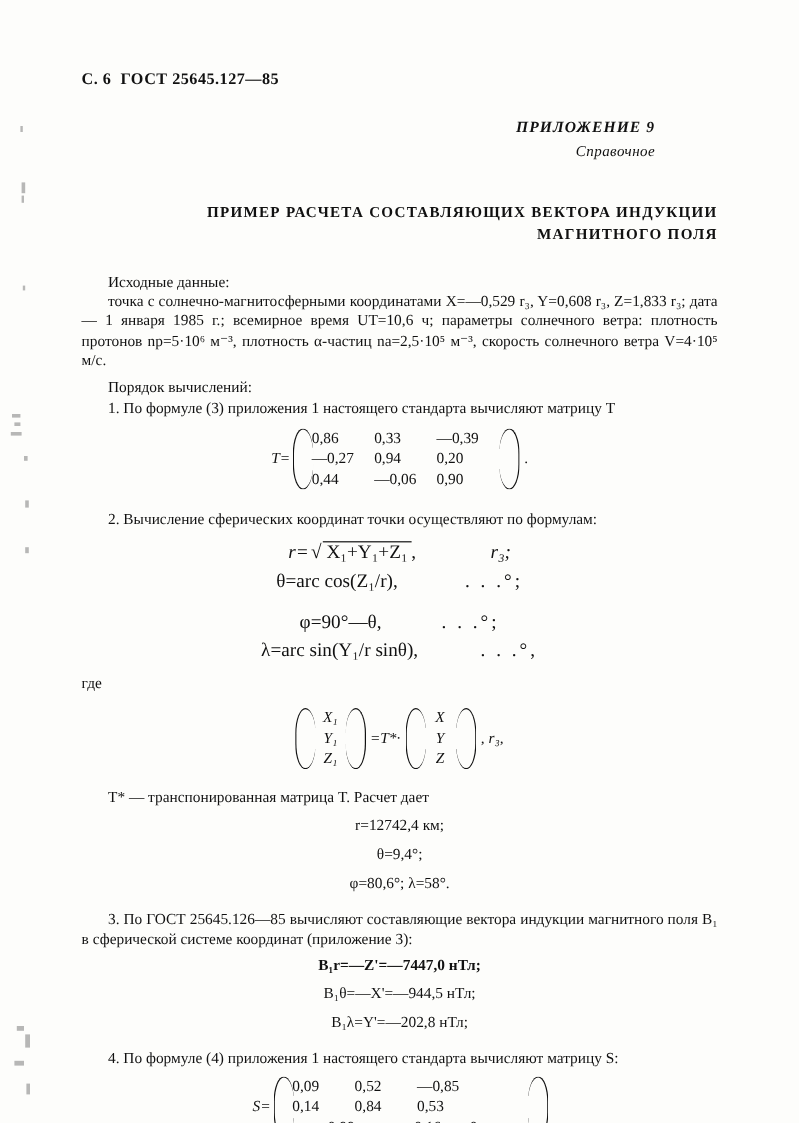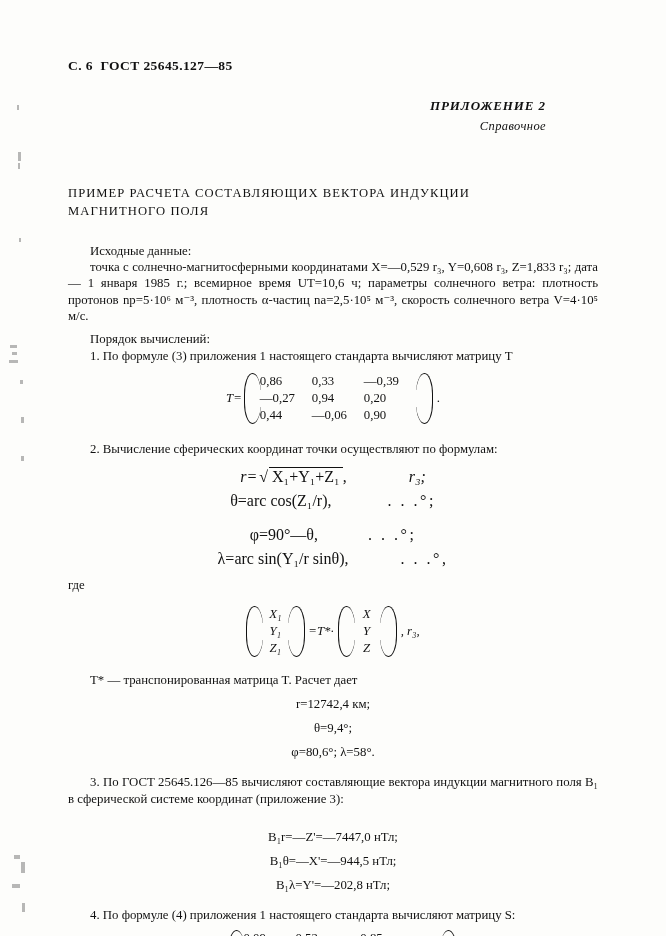--- a/index.html
+++ b/index.html
@@ -49,23 +49,23 @@
     font-size: 13px;
     letter-spacing: .9px;
   }
   .appendix-sub {
     font-style: italic;
     font-size: 12.5px;
     margin-top: 5px;
     letter-spacing: .4px;
   }
   .doc-title {
-    margin-top: 50px;
-    text-align: left;
-    font-weight: normal;
+    margin-top: 34px;
+    text-align: right;
+    font-weight: bold;
     font-size: 12.6px;
     letter-spacing: 1.05px;
     line-height: 1.45;
   }
   p.para {
     margin: 0;
     font-size: 12.8px;
     line-height: 1.28;
     text-align: justify;
     text-justify: inter-word;
@@ -162,21 +162,21 @@
   <span class="speck" style="left:14px;top:855px;width:6px;height:4px;"></span>
   <span class="speck" style="left:21px;top:862px;width:4px;height:11px;"></span>
   <span class="speck" style="left:12px;top:884px;width:8px;height:4px;"></span>
   <span class="speck" style="left:22px;top:903px;width:3px;height:9px;"></span>
 
   <div class="content">
 
     <div class="header-line">С. 6  ГОСТ 25645.127—85</div>
 
     <div class="appendix-block">
-      <div class="appendix-title">ПРИЛОЖЕНИЕ 2</div>
+      <div class="appendix-title">ПРИЛОЖЕНИЕ 9</div>
       <div class="appendix-sub">Справочное</div>
     </div>
 
     <div class="doc-title">
       <div>ПРИМЕР РАСЧЕТА СОСТАВЛЯЮЩИХ ВЕКТОРА ИНДУКЦИИ</div>
       <div>МАГНИТНОГО ПОЛЯ</div>
     </div>
 
     <div style="margin-top:22px;">
       <p class="para indent">Исходные данные:</p>
@@ -271,21 +271,21 @@
     </div>
 
     <p class="para indent" style="margin-top:14px;">T* — транспонированная матрица T. Расчет дает</p>
 
     <p class="ctr res-line">r=12742,4 км;</p>
     <p class="ctr res-line">θ=9,4°;</p>
     <p class="ctr res-line">φ=80,6°;   λ=58°.</p>
 
     <p class="para indent" style="margin-top:14px;">3. По ГОСТ 25645.126—85 вычисляют составляющие вектора индукции магнитного поля B₁ в сферической системе координат (приложение 3):</p>
 
-    <p class="ctr res-line" style="margin-top:23px;">B₁r=—Z'=—7447,0 нТл;</p>
+    <p class="ctr res-line" style="margin-top:6px;font-weight:bold;">B₁r=—Z'=—7447,0 нТл;</p>
     <p class="ctr res-line">B₁θ=—X'=—944,5 нТл;</p>
     <p class="ctr res-line">B₁λ=Y'=—202,8 нТл;</p>
 
     <p class="para indent" style="margin-top:14px;">4. По формуле (4) приложения 1 настоящего стандарта вычисляют матрицу S:</p>
 
     <div class="matrix-eq" style="margin-top:6px;">
       <span class="m-lab">S=</span>
       <span class="paren"></span>
       <div class="mgrid">
         <div>

